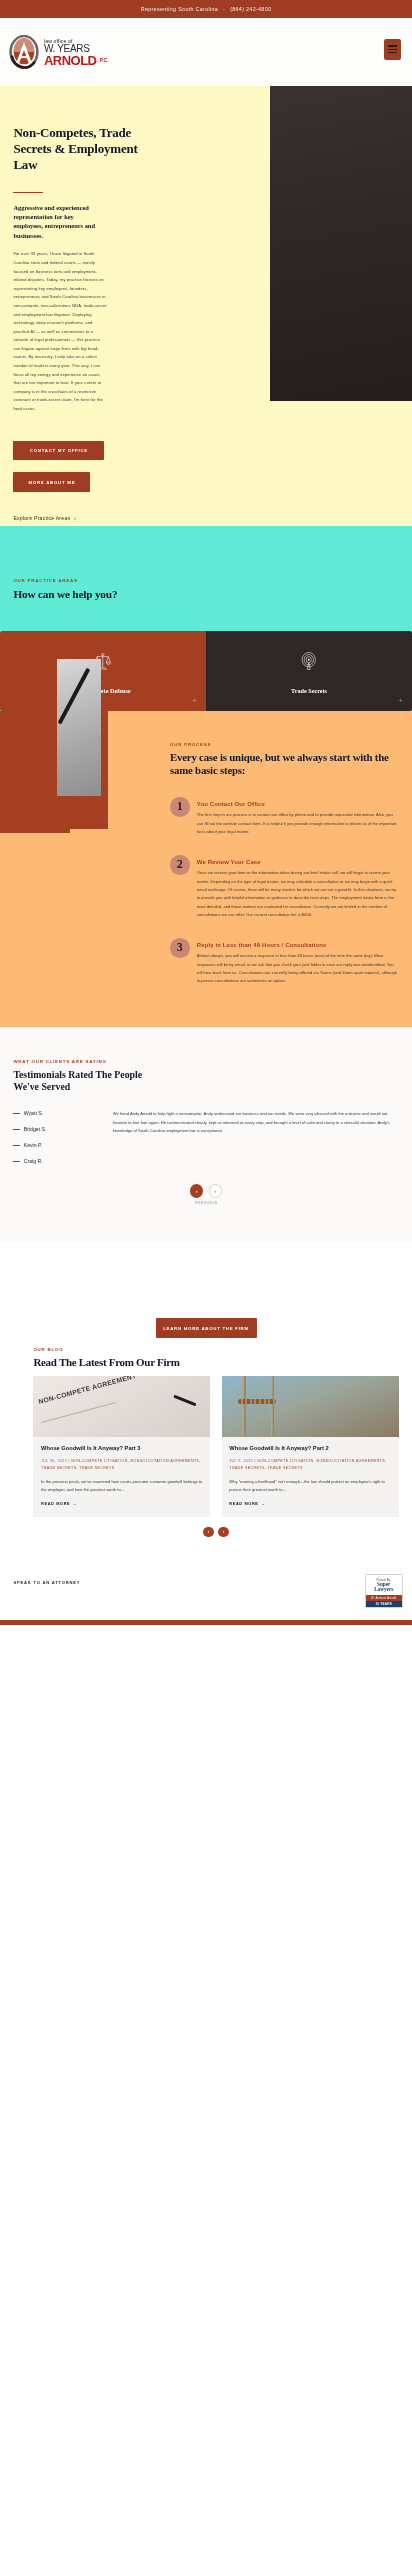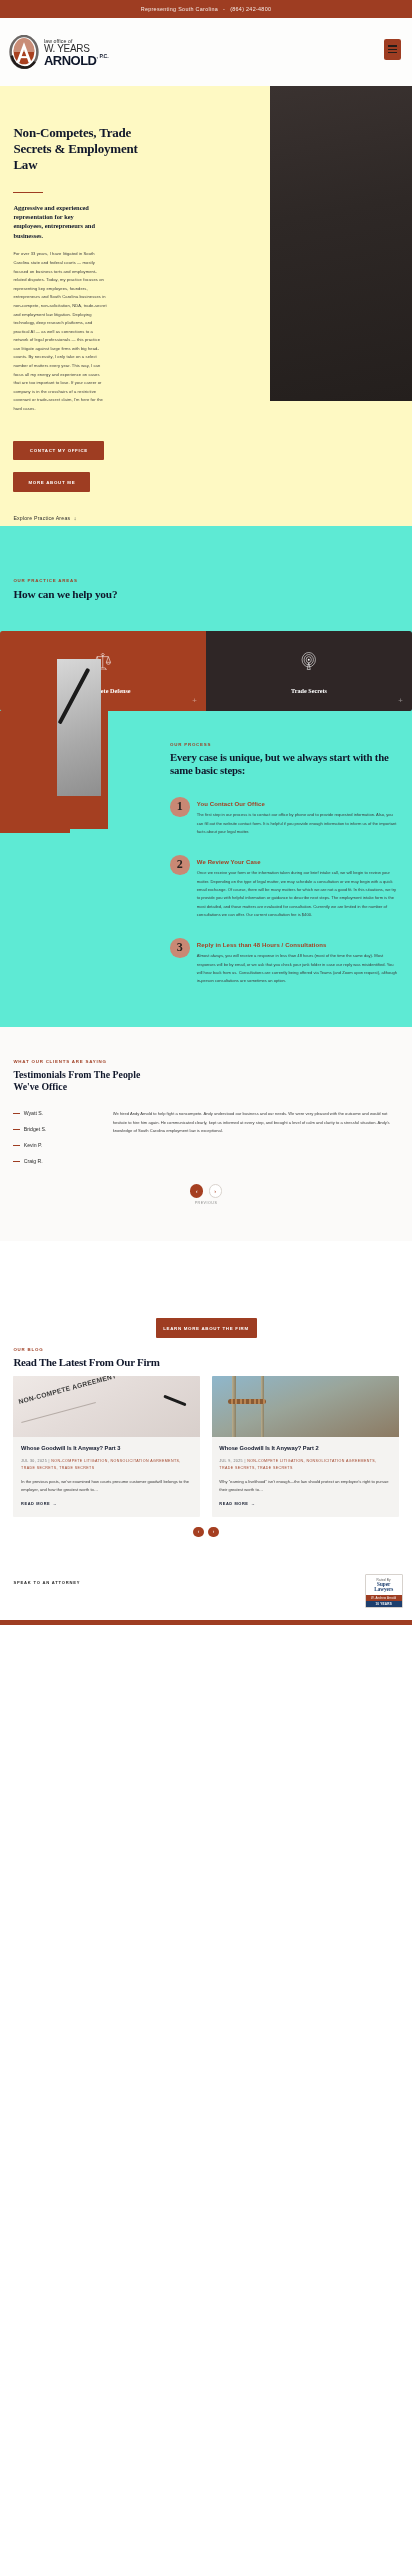--- a/index.html
+++ b/index.html
@@ -35,21 +35,21 @@
     position: relative;
     display: flex;
     align-items: center;
     padding: 0 9.3px;
   }
   .logo { display: flex; align-items: center; gap: 4.6px; }
   .logo-mark { width: 30px; height: 34px; position: relative; flex: none; }
   .logo-words { line-height: 1; padding-top: 1.5px; }
   .logo-l1 { font-size: 5.2px; color: #2c2c2c; font-family: "Liberation Sans", sans-serif; letter-spacing: 0.1px; }
   .logo-l2 { font-size: 10px; color: #2c2c2c; letter-spacing: -0.3px; font-family: "Liberation Sans", sans-serif; }
-  .logo-l3 { font-size: 13px; color: #0f172a; font-weight: bold; letter-spacing: -0.5px; font-family: "Liberation Sans", sans-serif; display: flex; align-items: flex-start; }
+  .logo-l3 { font-size: 13px; color: #b91c1c; font-weight: bold; letter-spacing: -0.5px; font-family: "Liberation Sans", sans-serif; display: flex; align-items: center; }
   .logo-pc { font-size: 5.2px; font-weight: bold; letter-spacing: 0; }
   .menu-btn {
     position: absolute; right: 11.3px; top: 21px;
     width: 16.5px; height: 20.6px;
     background: #9e3d22; border-radius: 2.1px;
     display: flex; flex-direction: column; align-items: center; justify-content: center; gap: 2.1px;
     cursor: pointer;
   }
   .menu-btn i { display: block; width: 8.2px; height: 1.3px; background: #241c19; }
 
@@ -89,21 +89,21 @@
     display: flex; flex-direction: column; align-items: center; justify-content: center;
     padding-top: 3.1px; cursor: pointer;
   }
   .pa-card.red { background: #a53f21; border-radius: 2.6px 0 0 2.6px; }
   .pa-card.dark { background: #2f2626; border-radius: 0 2.6px 2.6px 0; }
   .pa-icon { margin-bottom: 14.4px; }
   .pa-label { color: #fff; font-size: 6.2px; font-weight: bold; }
   .pa-plus { position: absolute; right: 9.3px; bottom: 6.2px; color: rgba(255,255,255,.45); font-size: 7.7px; line-height: 1; }
 
   
-  .proc { background: #5eead4; position: relative; padding: 31px 0 41px 0; }
+  .proc { background: #fdba74; position: relative; padding: 31px 0 41px 0; }
   .proc-art { position: absolute; left: 0; top: 0; width: 108px; height: 183px; }
   .proc-art .blk { position: absolute; left: 0; top: 0; width: 108px; height: 118px; background: #a53f21; }
   .proc-art .blk2 { position: absolute; left: 0; top: 87px; width: 70px; height: 35px; background: #a53f21; }
   .proc-art .photo { position: absolute; left: 57px; top: -52px; width: 44px; height: 137px; background: linear-gradient(160deg,#d8d8d8,#a9a9a9 60%,#8e8e8e); }
   .proc-art .pen { position: absolute; left: 72px; top: -46px; width: 3.6px; height: 62px; background: #1a1a1a; transform: rotate(28deg); border-radius: 1.5px; }
   .proc-body { margin-left: 170px; padding-right: 12.4px; }
   .proc-h2 { font-size: 10.8px; font-weight: bold; line-height: 1.22; color: #10172b; margin-top: 4.1px; letter-spacing: -0.2px; }
   .steps { margin-top: 19.6px; display: flex; flex-direction: column; gap: 18.5px; }
   .step { display: flex; gap: 7.2px; }
   .step-num {
@@ -127,21 +127,21 @@
   .arrow {
     width: 13.4px; height: 13.4px; border-radius: 50%; background: #a53f21; color: #fff;
     display: flex; align-items: center; justify-content: center; font-size: 5.7px; cursor: pointer;
   }
   .arrow.ghost { background: #fff; border: 0.5px solid #d9d2cd; color: #a53f21; }
   .prev-next { text-align: center; font-size: 3.6px; letter-spacing: 0.5px; color: #8c8c8c; margin-top: 3.6px; text-transform: uppercase; }
 
   
   .cta-band { background: #fff; padding: 77px 0 0 0; display: flex; justify-content: center; }
   .btn-firm { width: 101px; height: 19.6px; }
-  .blog { background: #fff; padding: 9.3px 13.4px 20.6px 13.4px; }
+  .blog { background: #fff; padding: 9.3px 13.4px 20.6px 13.4px; margin-left: 20px; }
   .blog-h2 { font-size: 11px; font-weight: bold; color: #10172b; margin-top: 4.1px; letter-spacing: -0.3px; }
   .posts { display: flex; gap: 11.3px; margin-top: 7.2px; }
   .post { width: 50%; background: #f4f3f1; border-radius: 1px; overflow: hidden; }
   .post-img { height: 61px; position: relative; overflow: hidden; }
   .post-img.doc { background: linear-gradient(150deg,#efe9e6 0%, #e4dcd9 45%, #d8cfcb 100%); }
   .post-img.fence { background: linear-gradient(160deg,#8fb7cc 0%, #9aa59a 45%, #8c7a62 100%); }
   .doc-txt { position: absolute; left: 4.1px; top: 9.3px; transform: rotate(-15deg); color: #3b3b3b; font-weight: bold; font-size: 6.7px; line-height: 1.1; letter-spacing: 0.3px; }
   .doc-line { position: absolute; left: 6.2px; top: 36px; width: 77px; height: 0.5px; background: #b6aca7; transform: rotate(-15deg); }
   .doc-pen { position: absolute; right: 13.4px; top: 23px; width: 24px; height: 2.6px; background: #1c1c1c; border-radius: 1.5px; transform: rotate(22deg); }
   .fence-grid { position: absolute; inset: 0; background-image: linear-gradient(45deg, rgba(255,255,255,.35) 0.5px, transparent 0.5px), linear-gradient(-45deg, rgba(255,255,255,.35) 0.5px, transparent 0.5px); background-size: 5.7px 5.7px; }
@@ -295,21 +295,21 @@
           <div class="step-title">Reply in Less than 48 Hours / Consultations</div>
           <div class="step-text">Almost always, you will receive a response in less than 48 hours (most of the time the same day). Most responses will be by email, or we ask that you check your junk folder in case our reply was misidentified. You will hear back from us. Consultations are currently being offered via Teams (and Zoom upon request), although in-person consultations are sometimes an option.</div>
         </div>
       </div>
     </div>
   </div>
 </div>
 
 <div class="testi">
   <div class="eyebrow">What Our Clients Are Saying</div>
-  <h2 class="serif testi-h2">Testimonials From The People We've Office</h2>
+  <h2 class="serif testi-h2">Testimonials Rated The People We've Served</h2>
   <div class="testi-cols">
     <div class="testi-names">
       <div class="testi-name">
         <span class="dash"></span>
         <span>Wyatt S.</span>
       </div>
       <div class="testi-name">
         <span class="dash"></span>
         <span>Bridget S.</span>
       </div>

